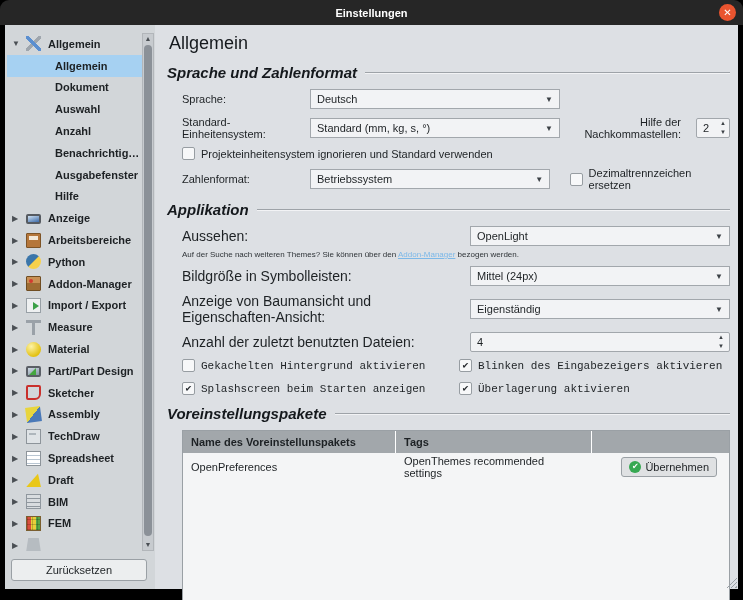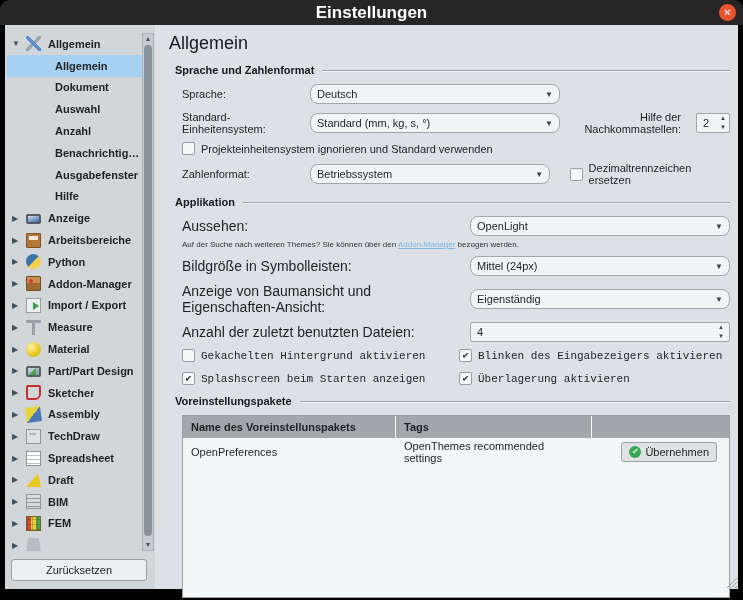--- a/index.html
+++ b/index.html
@@ -1,21 +1,21 @@
 <!DOCTYPE html>
 <html><head>
 <meta charset="utf-8">
 <style>
   html,body{margin:0;padding:0;}
   body{width:743px;height:600px;background:#000;position:relative;overflow:hidden;
        font-family:"Liberation Sans","DejaVu Sans",sans-serif;color:#1d2124;}
   
   .titlebar{position:absolute;top:0;left:0;right:0;height:25px;background:#262626;
             border-radius:9px 9px 0 0;display:flex;align-items:center;justify-content:center;}
-  .titlebar .title{color:#fff;font-size:17px;font-weight:bold;}
+  .titlebar .title{color:#fff;font-size:11px;font-weight:bold;}
   .close-btn{position:absolute;right:7px;top:4px;width:17px;height:17px;border-radius:50%;
              background:#e9542f;color:#fff;font-size:10px;line-height:17px;text-align:center;font-weight:bold;}
   .content{position:absolute;top:25px;left:5px;right:5px;bottom:11px;background:#dde0e4;}
   .grip{position:absolute;right:6px;bottom:12px;width:11px;height:11px;
         background:repeating-linear-gradient(135deg,transparent 0 2px,#9aa0a6 2px 3px);
         clip-path:polygon(100% 0,100% 100%,0 100%);}
   
   .sidebar{position:absolute;left:0;top:0;bottom:0;width:150px;background:#d2d6d9;}
   .tree{position:absolute;top:8px;left:2px;right:12px;bottom:38px;overflow:hidden;}
   .trow{display:flex;align-items:center;height:21.8px;font-size:11px;font-weight:bold;
@@ -57,26 +57,26 @@
   .vscroll .sarrow{position:absolute;left:0;right:0;height:10px;font-size:7px;color:#4a4f54;text-align:center;line-height:10px;}
   .vscroll .sarrow.up{top:0;} .vscroll .sarrow.down{bottom:0;}
   .vscroll .handle{position:absolute;left:1px;right:1px;top:11px;bottom:14px;background:#8b9198;border-radius:4px;}
   .btn{display:inline-flex;align-items:center;justify-content:center;background:#eceeef;
        border:1px solid #9aa0a5;border-radius:3px;font-size:11px;color:#1d2124;height:22px;padding:0 12px;box-sizing:border-box;}
   .btn.disabled{color:#b0b4b8;border-color:#c3c7ca;background:#e3e5e7;}
   .reset-btn{position:absolute;left:6px;right:8px;bottom:8px;}
   
   .main{position:absolute;left:150px;right:0;top:0;bottom:0;padding:4px 8px 4px 12px;box-sizing:border-box;}
   .page-title{font-size:18px;font-weight:500;margin:4px 0 10px 2px;color:#15191d;}
-  .group-title{display:flex;align-items:center;gap:8px;font-size:11px;font-weight:bold;color:#15191d;margin:10px 0 8px 8px;}
+  .group-title{display:flex;align-items:center;gap:8px;font-size:15px;font-weight:bold;color:#15191d;margin:10px 0 8px 0;font-style:italic;}
   .group-title::after{content:"";flex:1;border-top:1px solid #9ea3a8;box-shadow:0 1px 0 #f2f3f5;}
   .row{display:flex;align-items:center;margin:0 0 7px 15px;gap:8px;}
   .lbl{font-size:11px;flex:0 0 120px;}
   .lbl2{font-size:14px;flex:0 0 280px;}
-  .combo{height:20px;background:#f2f3f5;border:1px solid #a2a7ac;border-radius:8px;display:flex;
+  .combo{height:20px;background:#f2f3f5;border:1px solid #a2a7ac;border-radius:0;display:flex;
          align-items:center;font-size:11px;padding:0 6px;box-sizing:border-box;}
   .combo .ctext{flex:1;}
   .combo .carrow{font-size:8px;color:#3c4146;margin-left:4px;}
   .w250{width:250px;} .grow{flex:1;}
   .spin{height:20px;width:34px;background:#f2f3f5;border:1px solid #a2a7ac;border-radius:2px;display:flex;
         align-items:center;font-size:11px;padding:0 3px 0 6px;box-sizing:border-box;}
   .spin .sval{flex:1;}
   .spin .arrows{display:flex;flex-direction:column;justify-content:space-between;height:16px;font-size:6px;color:#3c4146;line-height:7px;}
   .spinwide{width:auto;flex:1;padding-right:5px;}
   .check{display:inline-flex;align-items:center;gap:6px;font-size:11px;}

